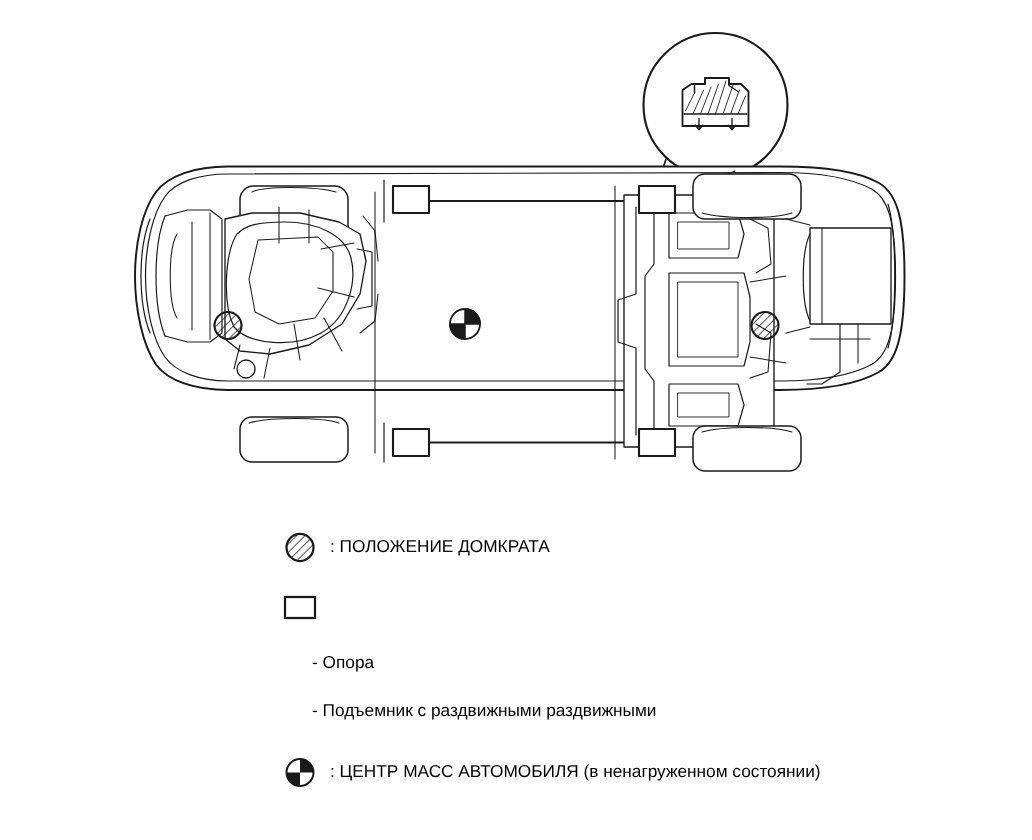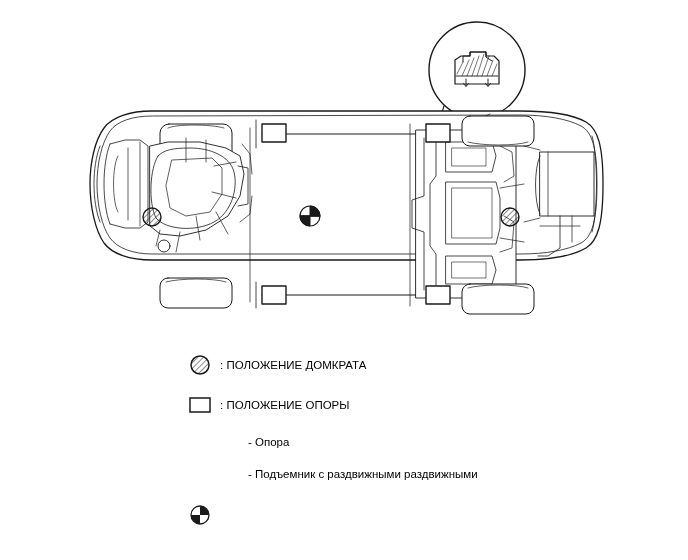--- a/index.html
+++ b/index.html
@@ -49,21 +49,21 @@
     justify-content: center;
   }
   .legend-text {
     font-size: 11.5px;
     line-height: 26px;
     white-space: nowrap;
   }
   .legend-sub {
     font-size: 11.5px;
     line-height: 16px;
-    margin-left: 68px;
+    margin-left: 28px;
     white-space: nowrap;
   }
   .sp1 { margin-top: 14px; }
   .sp2 { margin-top: 16px; }
   .sp3 { margin-top: 20px; }
   .corner-mark {
     position: absolute;
     left: 5px;
     bottom: 4px;
     font-size: 10px;
@@ -248,33 +248,33 @@
       </div>
       <div class="legend-text">: ПОЛОЖЕНИЕ ДОМКРАТА</div>
     </div>
 
     <div class="legend-row sp1">
       <div class="legend-sym">
         <svg width="26" height="20" viewBox="0 0 26 20">
           <rect x="3" y="3" width="20" height="14" fill="#ffffff" stroke="#1a1a1a" stroke-width="1.5"></rect>
         </svg>
       </div>
-      <div class="legend-text">: ПОЛОЖЕНИЕ ОПОРЫ</div>
     </div>
 
     <div class="legend-sub sp2">- Опора</div>
     <div class="legend-sub sp2">- Подъемник с раздвижными раздвижными</div>
 
     <div class="legend-row sp3">
       <div class="legend-sym">
         <svg width="22" height="22" viewBox="0 0 22 22">
           <circle cx="11" cy="11" r="9" fill="#ffffff" stroke="#1a1a1a" stroke-width="1.3"></circle>
           <path d="M11 11 L11 2 A9 9 0 0 1 20 11 Z" fill="#1a1a1a"></path>
           <path d="M11 11 L11 20 A9 9 0 0 1 2 11 Z" fill="#1a1a1a"></path>
         </svg>
       </div>
+      <div class="legend-text">: ЦЕНТР МАСС АВТОМОБИЛЯ (в ненагруженном состоянии)</div>
     </div>
 
   </div>
 
   <div class="corner-mark">н</div>
 
 </div>
 
 </body></html>

